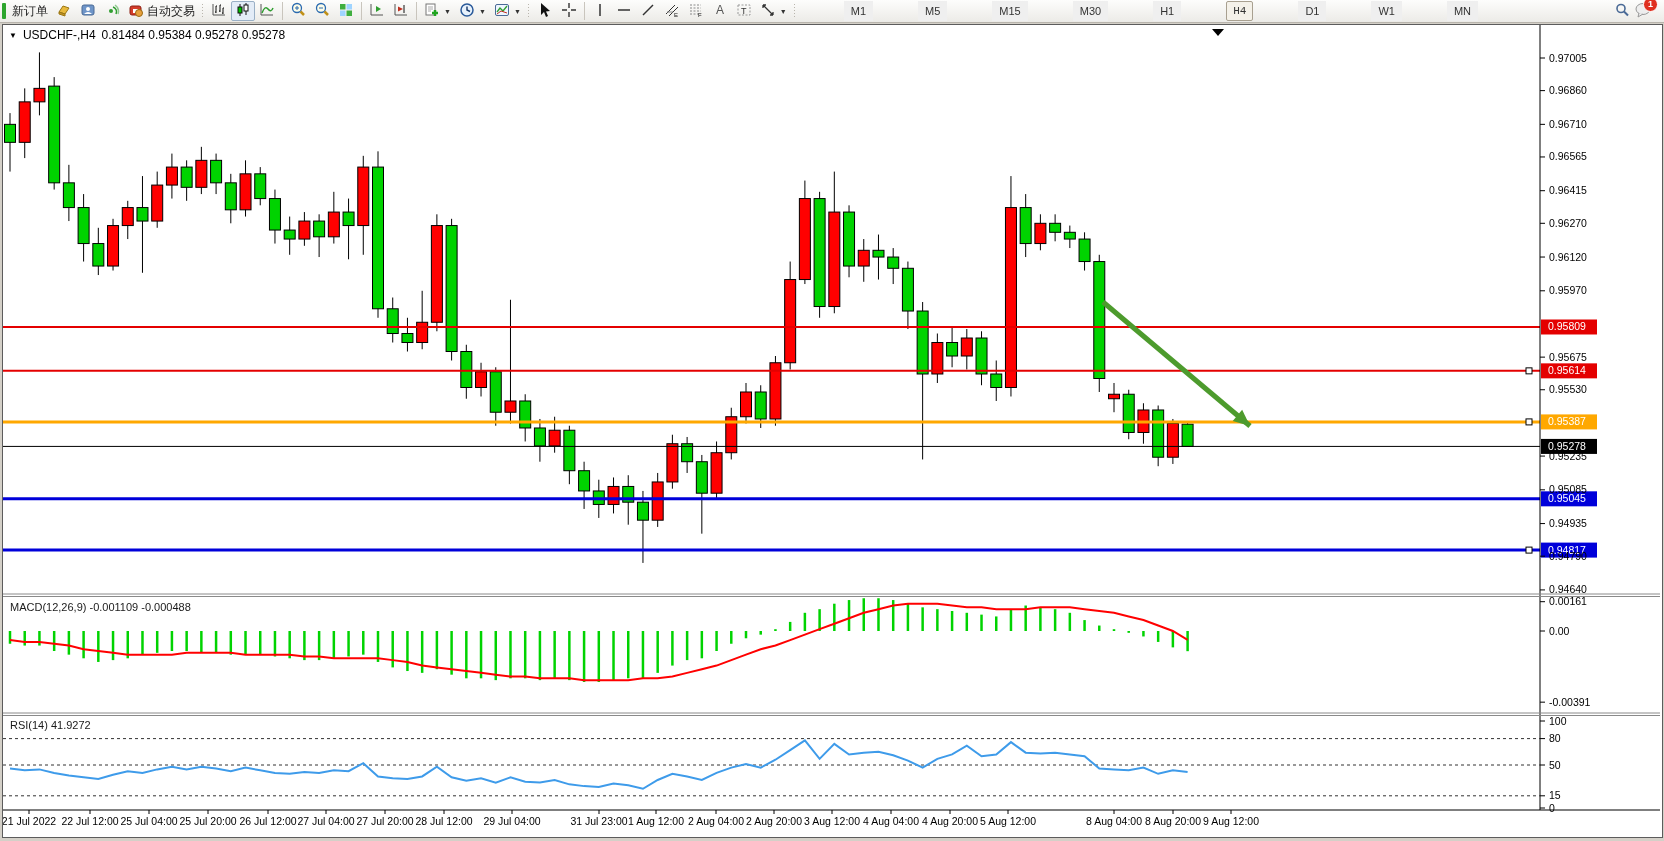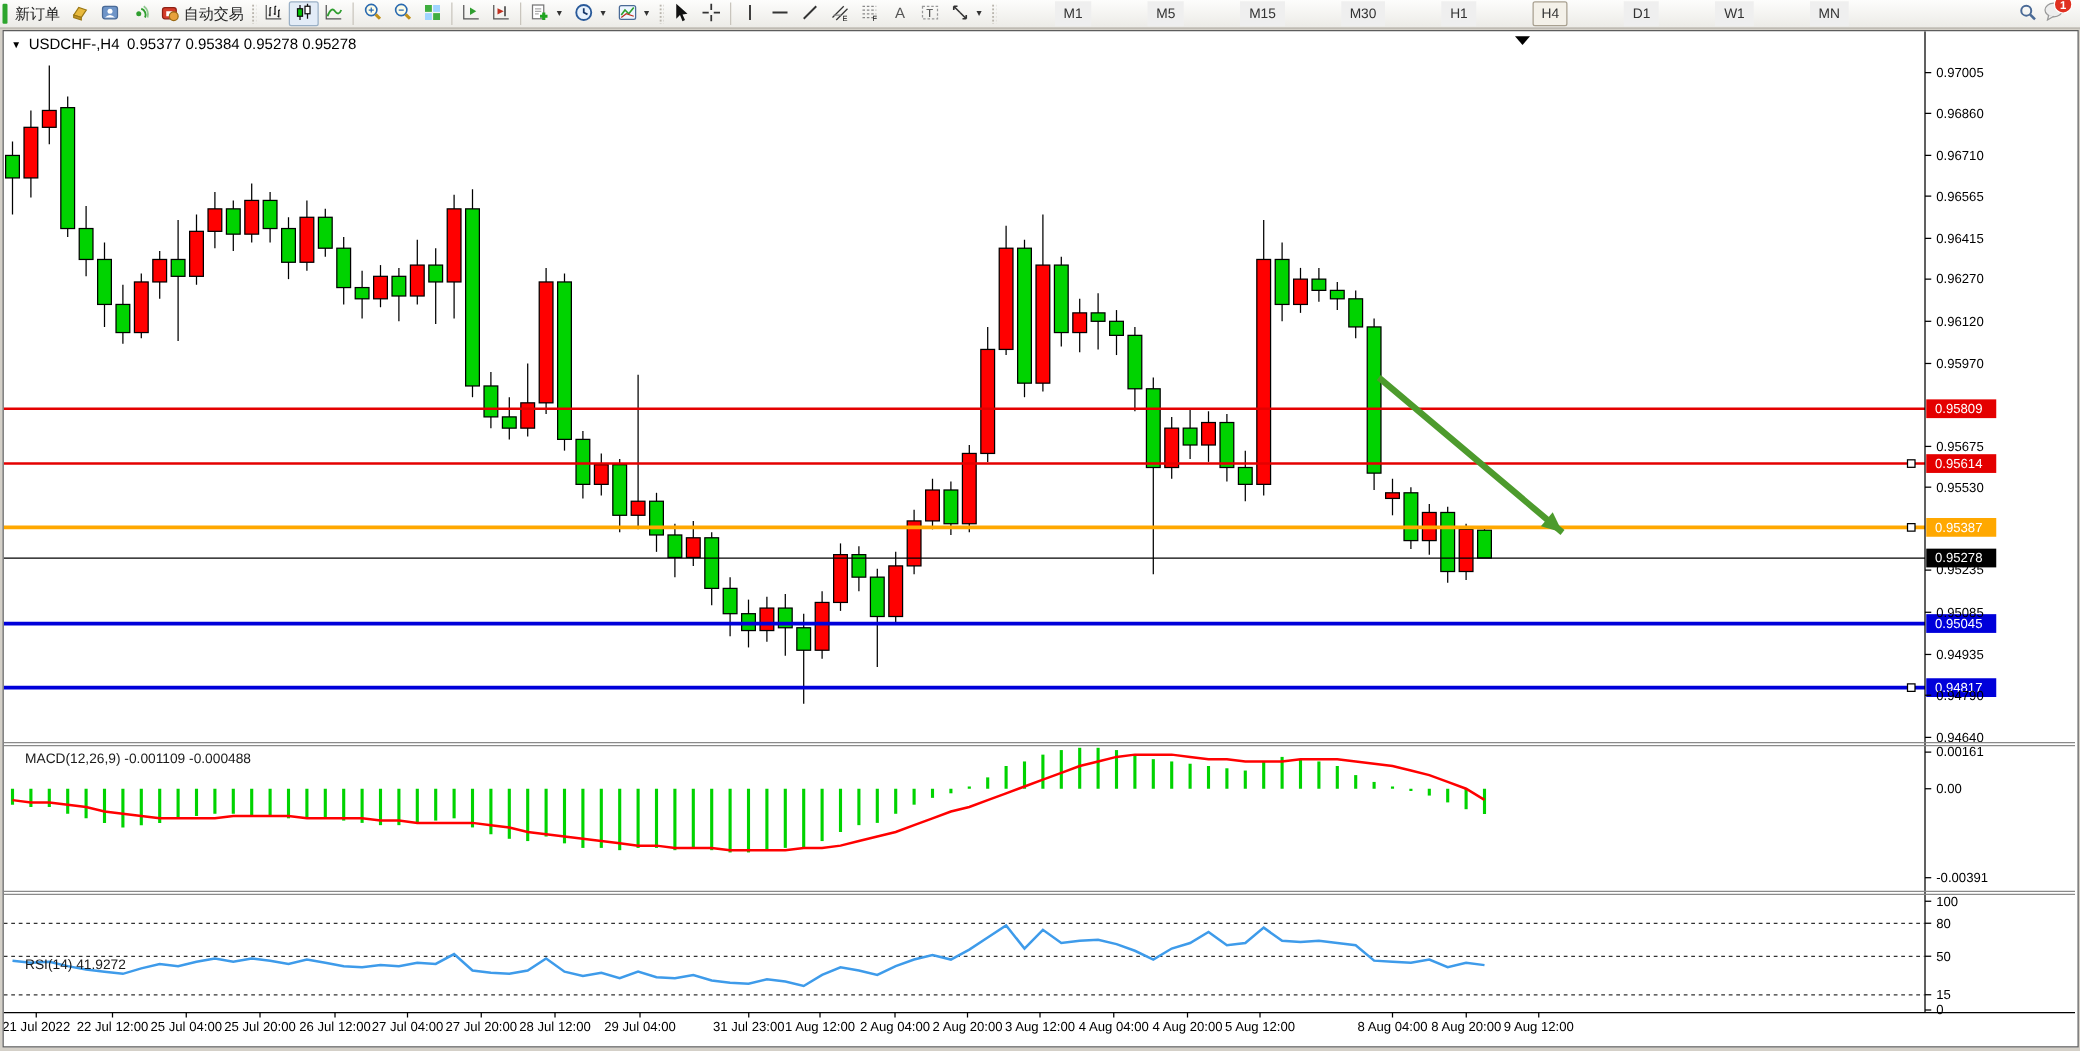--- a/index.html
+++ b/index.html
@@ -5,33 +5,33 @@
   html,body{margin:0;padding:0;}
   body{width:1664px;height:841px;overflow:hidden;background:#d4d0c8;font-family:"Liberation Sans",sans-serif;position:relative;}
   
   .toolbar{position:absolute;left:0;top:0;width:1664px;height:23px;background:linear-gradient(#fdfdfc,#ecebe7);border-bottom:1px solid #b8b4ac;display:flex;align-items:center;padding:0 2px;box-sizing:border-box;}
   .tbtn{height:20px;min-width:22px;border:1px solid transparent;border-radius:2px;background:transparent;display:flex;align-items:center;justify-content:center;gap:3px;font:12px "Liberation Sans",sans-serif;color:#222;padding:0 3px;cursor:default;}
   .tbtn.active{border-color:#9ab0c6;background:#e3ecf7;}
   .tbtn .caret{font-size:7px;color:#333;margin-left:1px;}
   .tsep{width:1px;height:18px;background:#c9c5bd;margin:0 3px;}
   .grip{width:4px;height:16px;margin:0 2px;background-image:radial-gradient(#b9b5ad 1px,transparent 1px);background-size:3px 3px;}
   .tf{font:11px "Liberation Sans",sans-serif;color:#333;min-width:26px;height:20px;border:1px solid transparent;display:flex;align-items:center;justify-content:center;margin-left:45px;}
-  .tf.active{border:1px solid #a8a090;background:#f4f1e9;border-radius:2px;}
+  .tf.active{border:1px solid #a8a090;background:#f4f1e9;border-radius:2px;font-family:Liberation Mono, monospace;}
   .spacer{flex:1;}
   .badge{position:absolute;top:-4px;right:-6px;background:#e03020;color:#fff;font:bold 9px "Liberation Sans",sans-serif;border-radius:50%;width:13px;height:13px;display:flex;align-items:center;justify-content:center;border:1px solid #fff;}
   .chatwrap{position:relative;margin-right:10px;}
   .clipped{width:4px;height:16px;overflow:hidden;background:#2da52d;border-radius:1px;margin-right:2px;}
   
   .chart-window{position:absolute;left:2px;top:24px;width:1659px;height:812px;border:1px solid #5c5c5c;background:#fff;box-sizing:content-box;}
   .chart-title{position:absolute;left:6px;top:3px;font:12px "Liberation Sans",sans-serif;color:#000;display:flex;align-items:center;gap:6px;}
   .chart-title .tri{font-size:8px;}
   .chart-title .sym{font-weight:400;}
-  .ind-label{position:absolute;font:11px "Liberation Sans",sans-serif;color:#1a1a1a;left:17px;}
+  .ind-label{position:absolute;font:11px "Liberation Sans",sans-serif;color:#1a1a1a;left:7px;}
   #macd-label{top:576px;}
-  #rsi-label{top:694px;margin-top:47px;}
+  #rsi-label{top:694px;}
   svg text{font-family:"Liberation Sans",sans-serif;}
 </style>
 </head>
 <body>
 
 <div class="toolbar">
   <div class="clipped"></div>
   <button class="tbtn">
     <span>新订单</span>
   </button>
@@ -594,17 +594,17 @@
       <line x1="1111" y1="785" x2="1111" y2="789" stroke="#000"></line>
       <text x="1111" y="800" font-size="10.5" fill="#000" text-anchor="middle">8 Aug 04:00</text>
       <line x1="1170" y1="785" x2="1170" y2="789" stroke="#000"></line>
       <text x="1170" y="800" font-size="10.5" fill="#000" text-anchor="middle">8 Aug 20:00</text>
       <line x1="1228" y1="785" x2="1228" y2="789" stroke="#000"></line>
       <text x="1228" y="800" font-size="10.5" fill="#000" text-anchor="middle">9 Aug 12:00</text>
     </svg>
   <div class="chart-title">
     <span class="tri">▼</span>
     <span class="sym">USDCHF-,H4</span>
-    <span>0.95377 0.95384 0.95278 0.95278</span>
+    <span>0.81484 0.95384 0.95278 0.95278</span>
   </div>
   <div class="ind-label" id="macd-label">MACD(12,26,9) -0.001109 -0.000488</div>
   <div class="ind-label" id="rsi-label">RSI(14) 41.9272</div>
 </div>
 
 </body></html>

